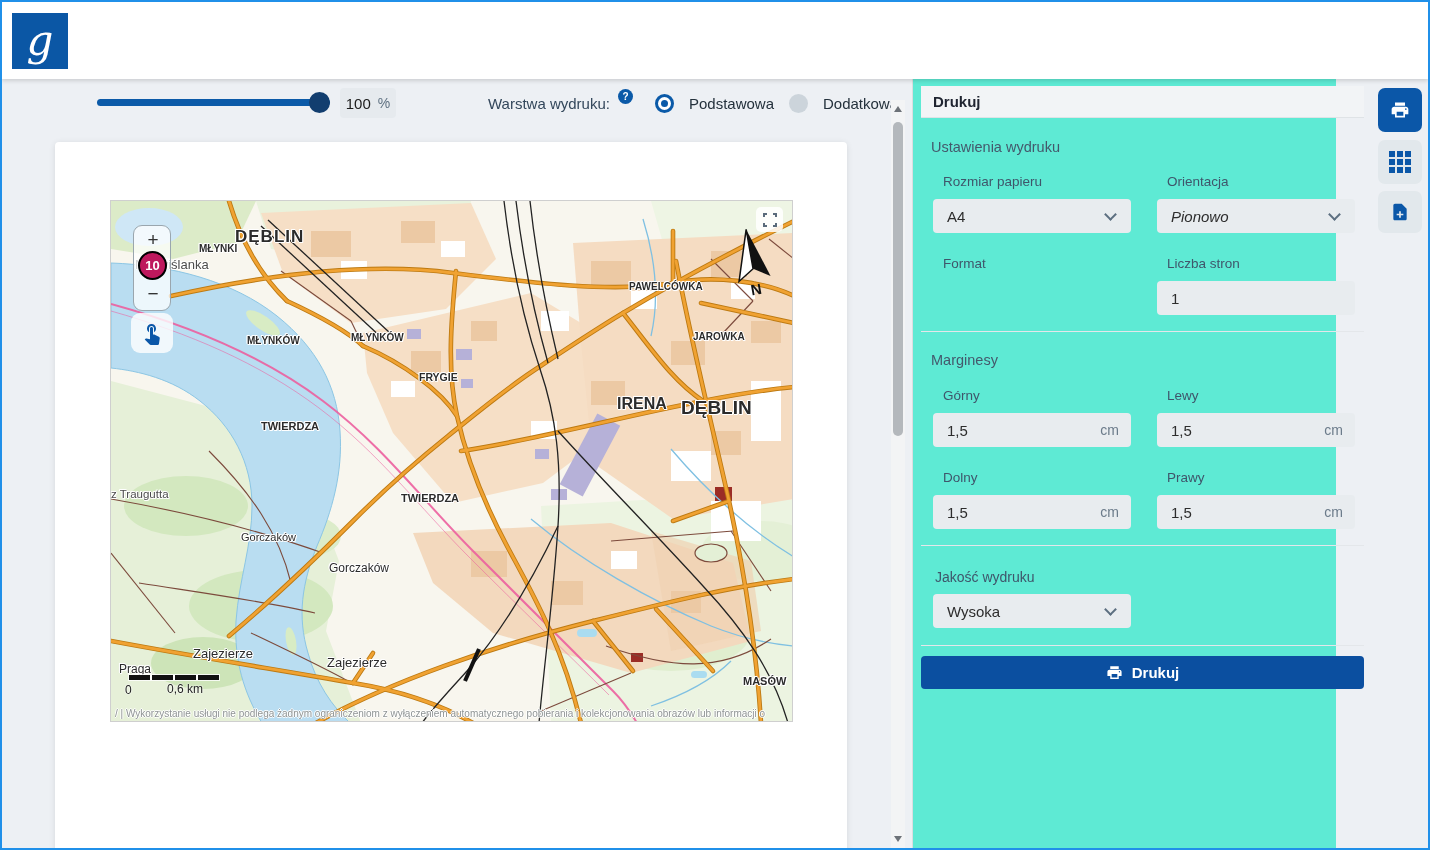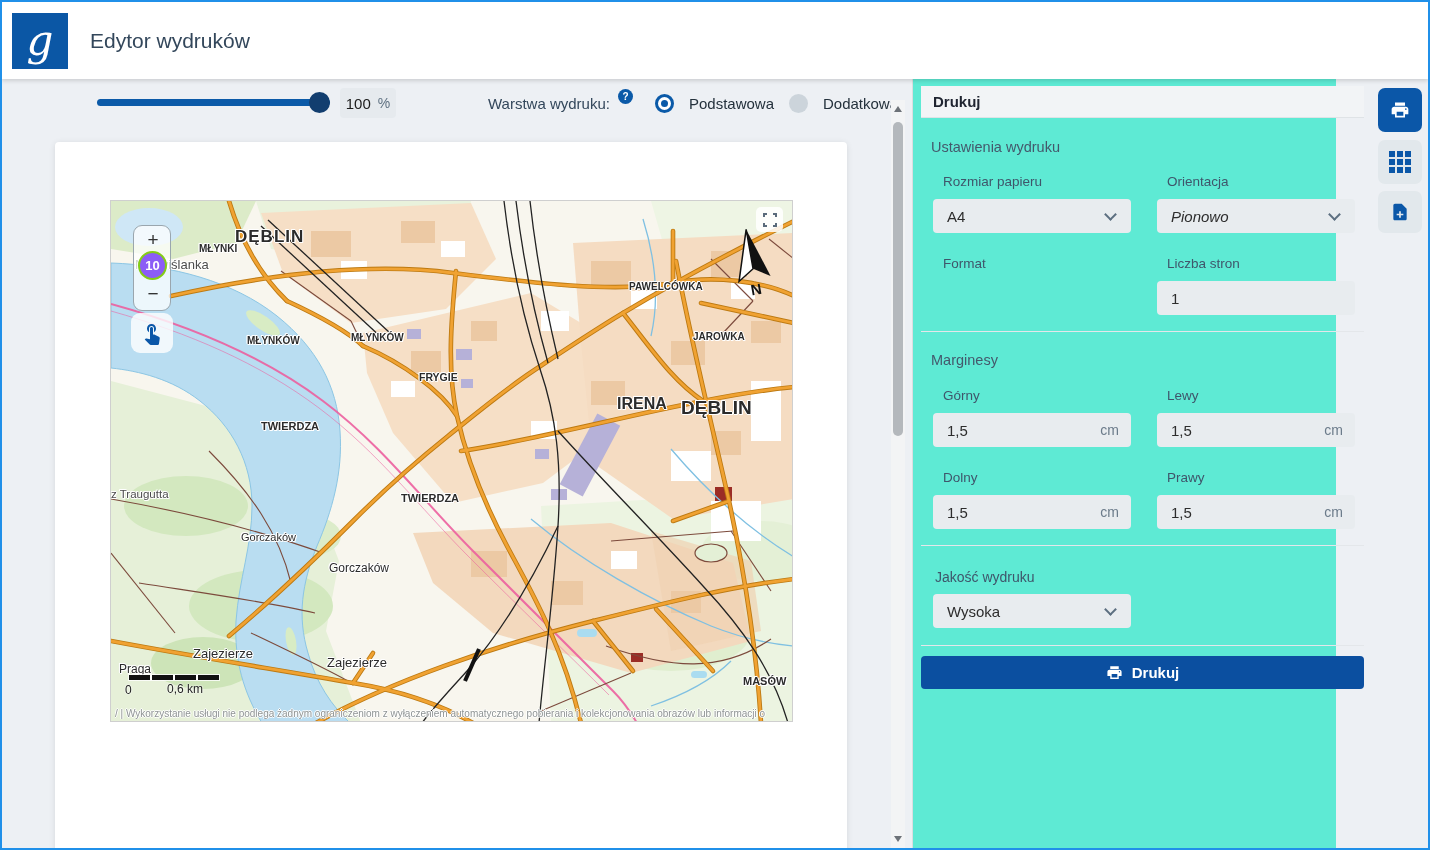--- a/index.html
+++ b/index.html
@@ -45,22 +45,22 @@
   .mlabel { position:absolute; white-space:nowrap; color:#2b2b2b;
             text-shadow:-1px 0 #fff,1px 0 #fff,0 -1px #fff,0 1px #fff,1px 1px #fff,-1px -1px #fff; }
   .b { font-weight:bold; }
   .gray { color:#4c4c4c; }
 
   .zoomctrl { position:absolute; left:22px; top:24px; width:38px; height:86px; background:rgba(255,255,255,.75);
               border:1px solid #9aa6ae; border-radius:9px; z-index:5; }
   .zbtn { position:absolute; left:0; width:38px; height:26px; text-align:center; font-size:19px; color:#333;
           line-height:24px; cursor:pointer; }
   .zoom-badge { position:absolute; left:4px; top:25px; width:29px; height:29px; border-radius:50%;
-                background:#8b5cf6; color:#fff; font-size:13px; font-weight:bold; display:flex;
-                align-items:center; justify-content:center; border:2px solid #84cc16; }
+                background:#be185d; color:#fff; font-size:13px; font-weight:bold; display:flex;
+                align-items:center; justify-content:center; border:2px solid #000000; }
   .touchbtn { position:absolute; left:20px; top:112px; width:42px; height:40px; border-radius:9px;
               background:rgba(255,255,255,.8); display:flex; align-items:center; justify-content:center;
               z-index:5; cursor:pointer; }
   .fsbtn { position:absolute; left:645px; top:6px; width:27px; height:25px; border-radius:5px;
            background:rgba(255,255,255,.85); display:flex; align-items:center; justify-content:center;
            z-index:5; cursor:pointer; }
   .north { position:absolute; left:618px; top:26px; z-index:4; }
   .scalebar { position:absolute; left:18px; top:474px; width:90px; height:5px; background:#111;
               z-index:4; box-shadow:0 0 0 1px rgba(255,255,255,.8); }
   .scalebar i { position:absolute; top:0; width:2px; height:5px; background:#fff; }
@@ -109,21 +109,20 @@
 </style>
 </head>
 <body>
 
 <div class="screen">
 
   <div class="header">
     <div class="logo">
       <span>g</span>
     </div>
-    <div class="app-title">Edytor wydruków</div>
   </div>
 
   <div class="slider-track"></div>
   <div class="slider-thumb"></div>
   <div class="zoom-box">
     <span class="v">100</span>
     <span class="u">%</span>
   </div>
   <div class="layer-label">Warstwa wydruku:</div>
   <div class="help-icon">?</div>

